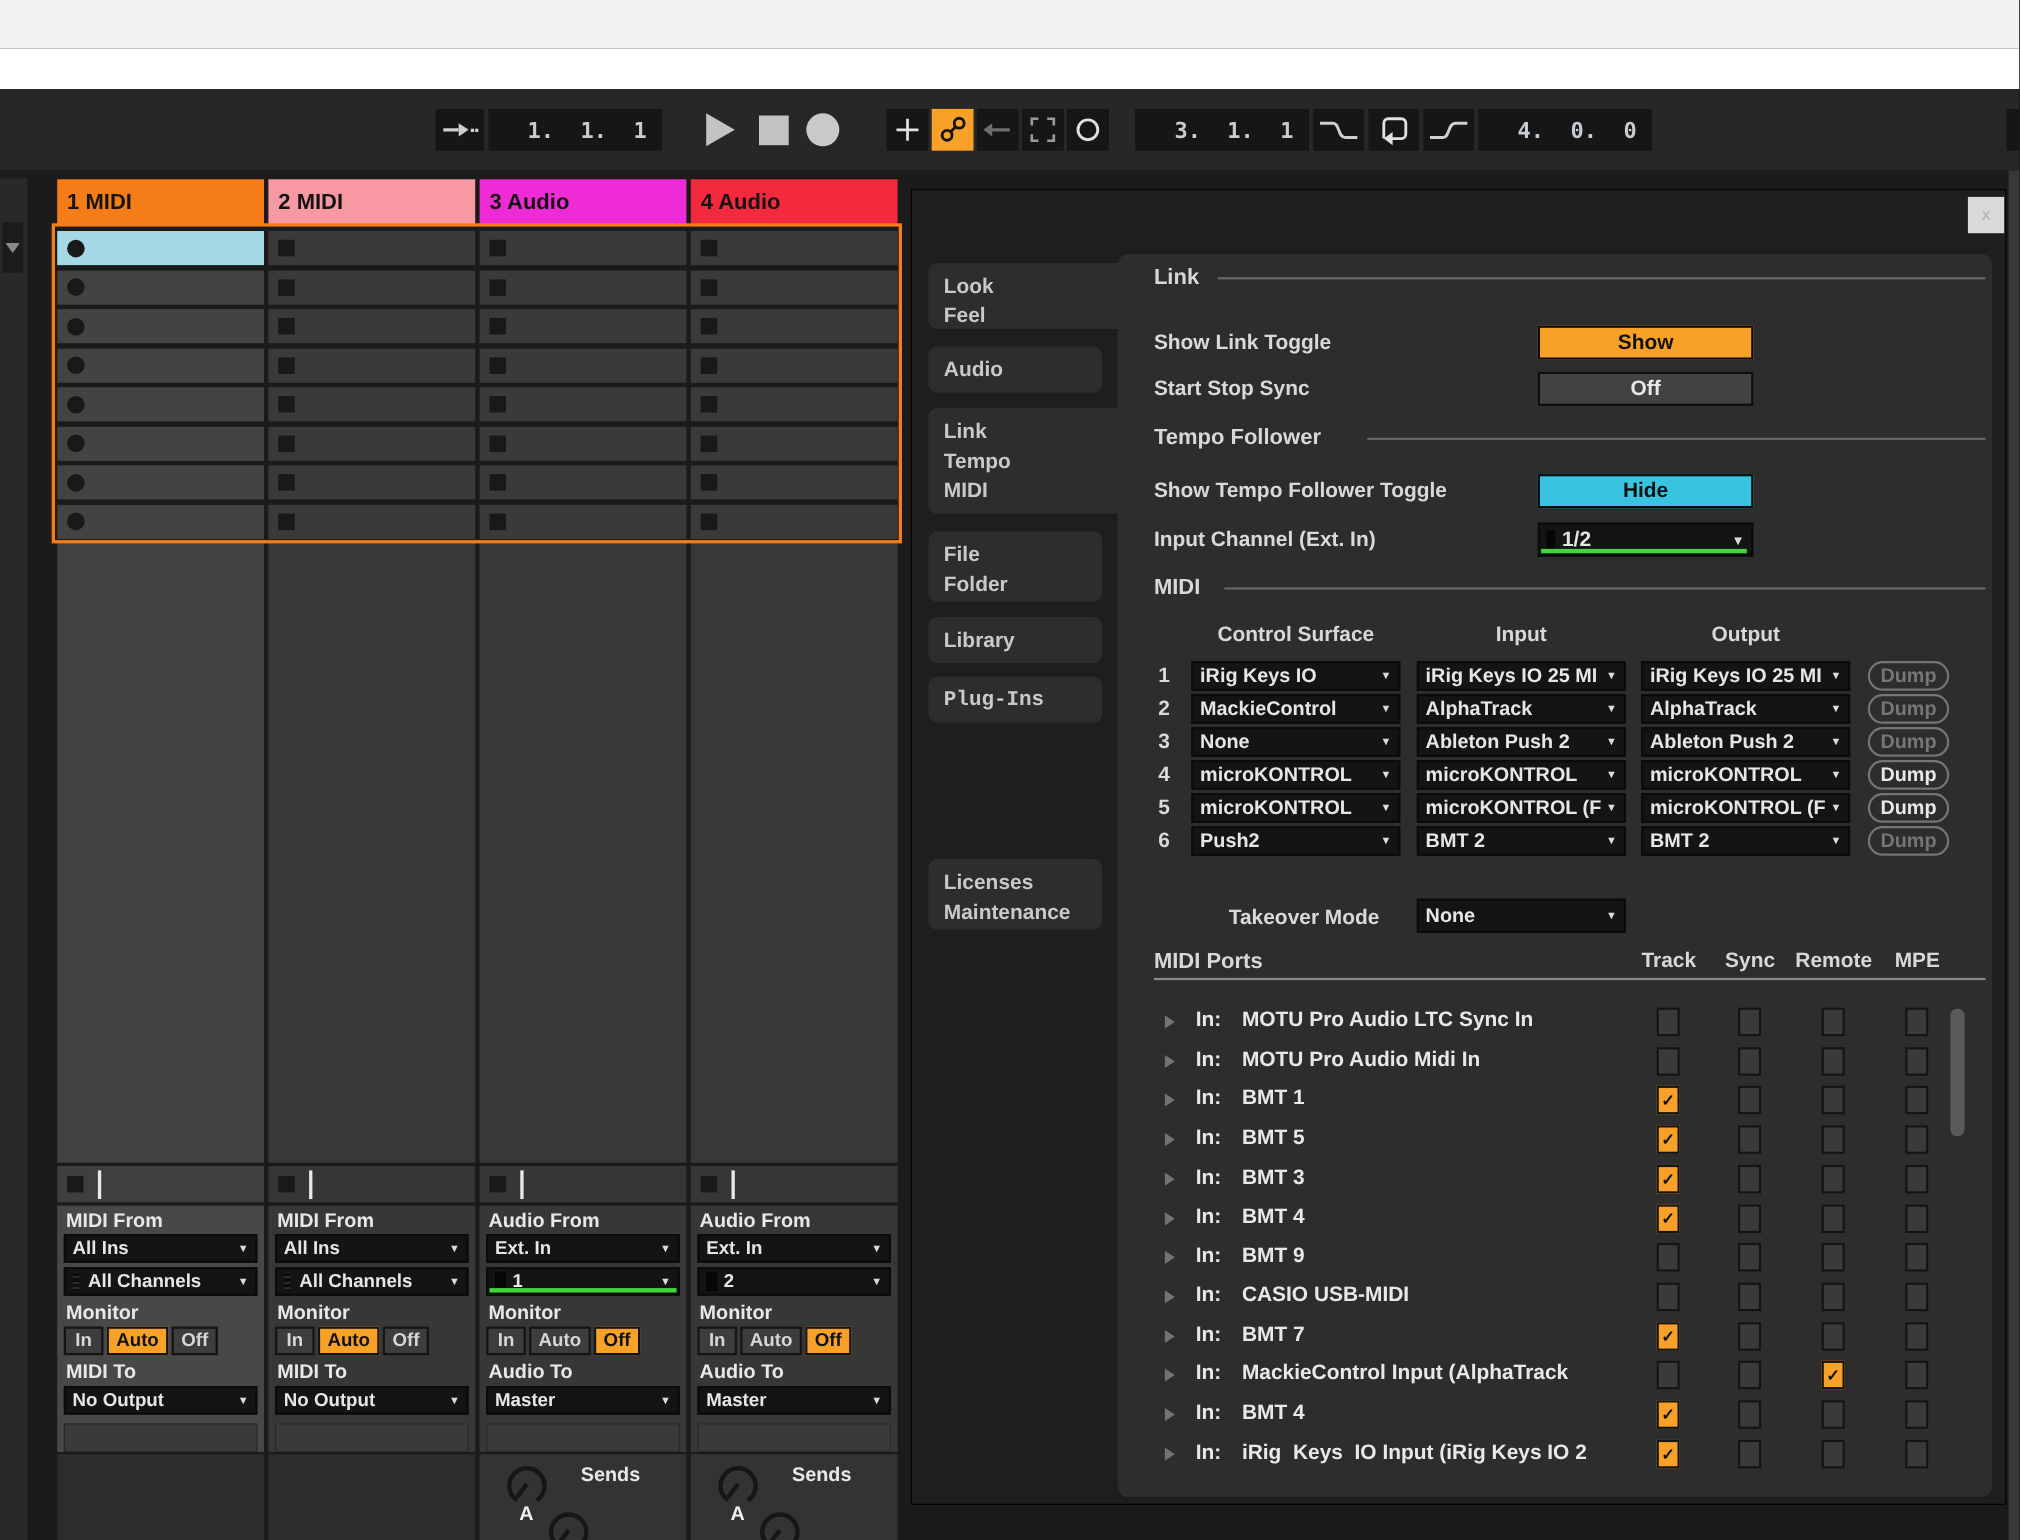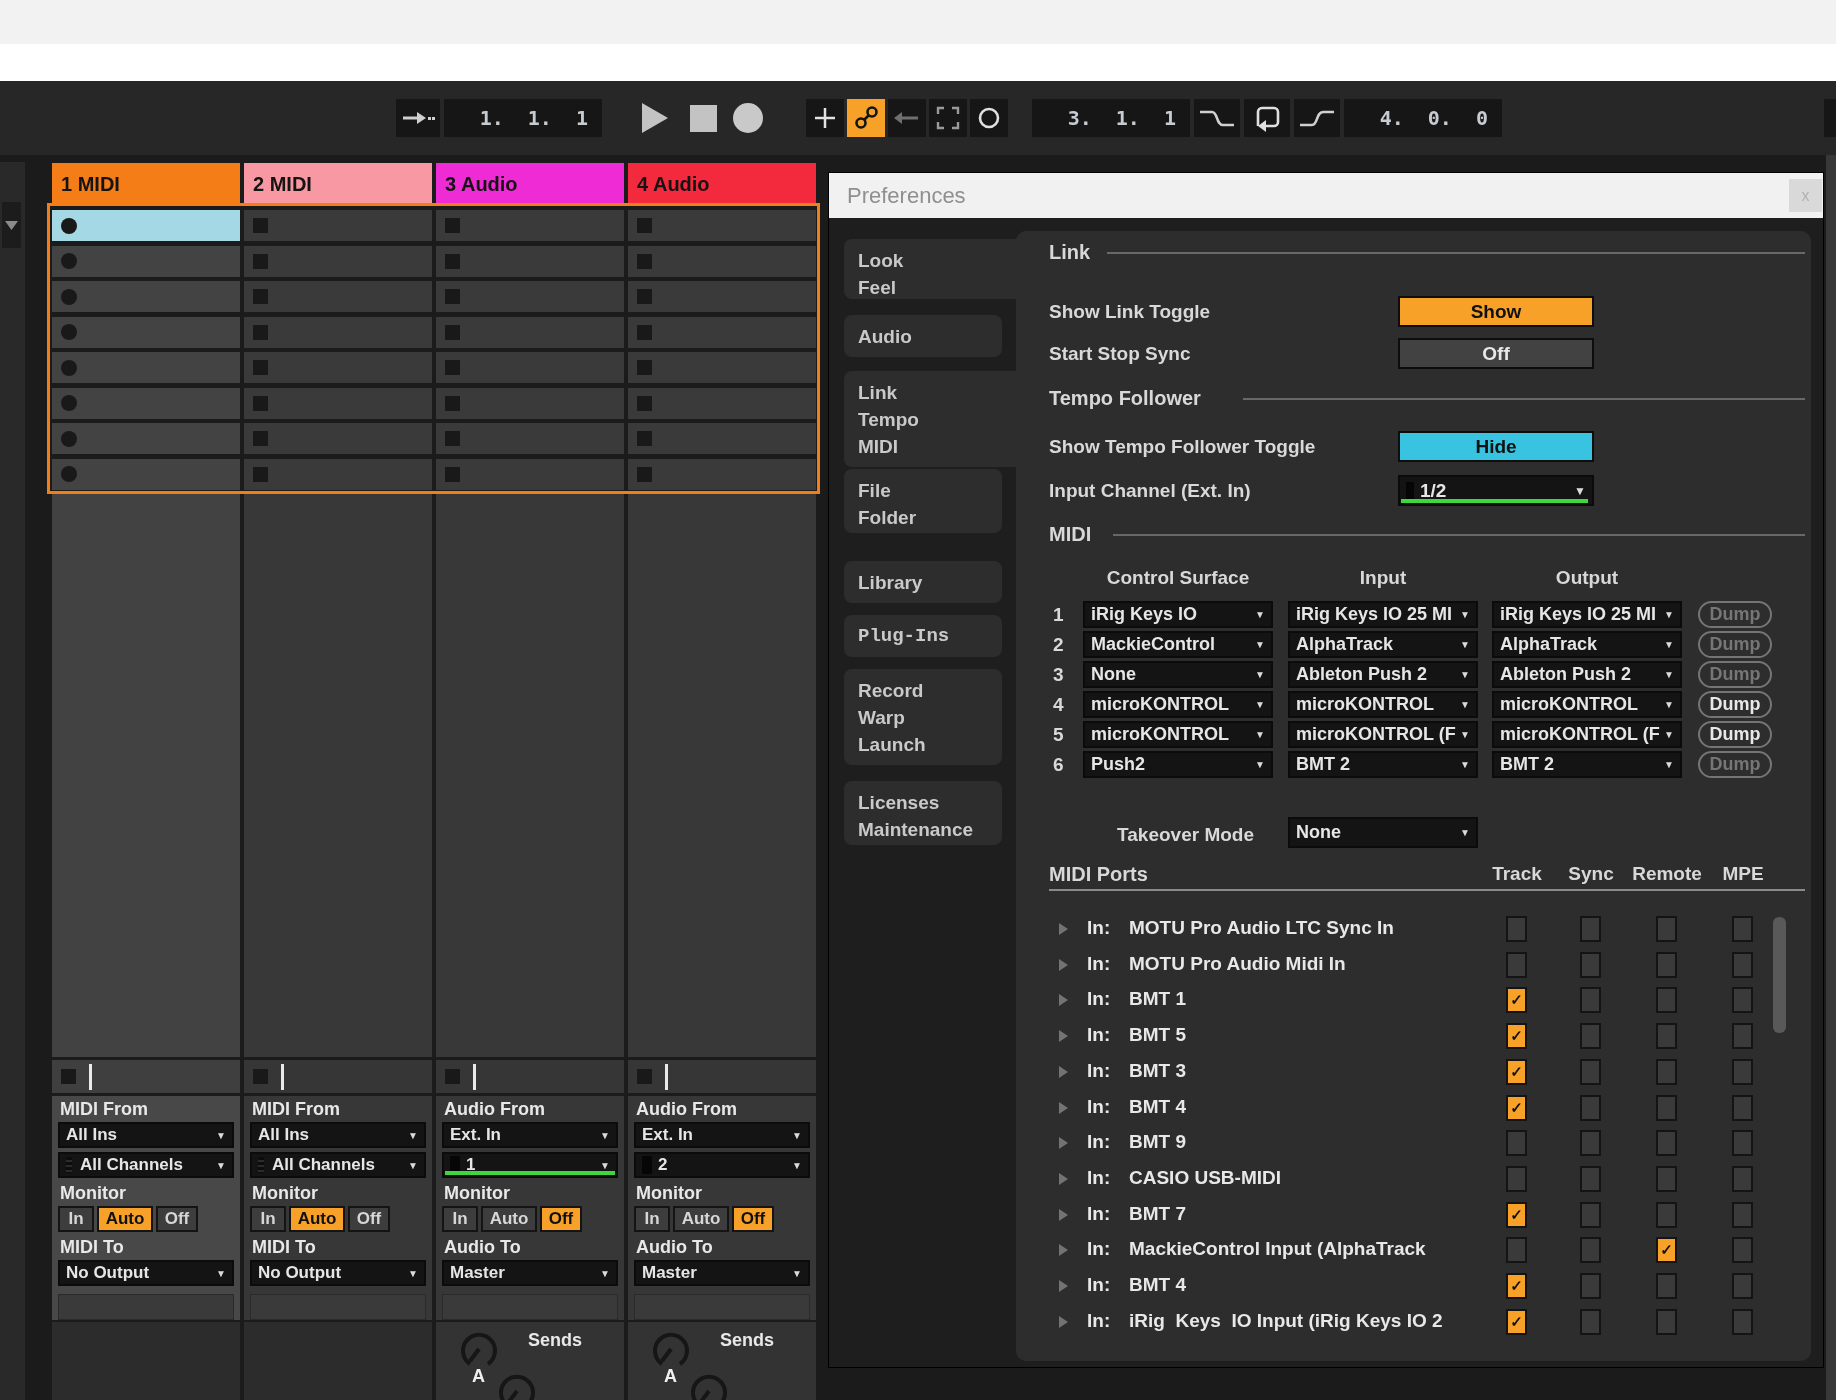--- a/index.html
+++ b/index.html
@@ -352,54 +352,46 @@
             <path d="M14,38 A16,16 0 1 1 32,38" fill="none" stroke="#161616" stroke-width="4"></path>
             <line x1="23" y1="23" x2="14" y2="35" stroke="#161616" stroke-width="4"></line>
           </svg>
         </div>
       </div>
     </div>
 
   <div class="abs ring" style="left:47px;top:203px;width:773px;height:291px;"></div>
 
   <div class="abs pref-dialog">
-    <div class="abs pref-title">
-      <span>Preferences</span>
-    </div>
     <div class="abs pref-close" style="left:960px;top:6px;width:33px;height:33px;">
       <span>x</span>
     </div>
     <div class="abs panel" style="left:187px;top:58px;width:795px;height:1130px;"></div>
     <div id="tabs-container" class="abs" style="left:0;top:0;width:996px;height:1196px;pointer-events:none;">
         <div class="tab" style="position: absolute; box-sizing: border-box; left: 15px; top: 66px; width: 181px; height: 60px; pointer-events: auto;">
           <div style="box-sizing: border-box; position: static;">Look</div>
           <div style="box-sizing: border-box; position: static;">Feel</div>
         </div>
         <div class="tab" style="position: absolute; box-sizing: border-box; left: 15px; top: 142px; width: 158px; height: 42px; pointer-events: auto;">
           <div style="box-sizing: border-box; position: static;">Audio</div>
         </div>
         <div class="tab sel" style="position: absolute; box-sizing: border-box; left: 15px; top: 198px; width: 197px; height: 96px; pointer-events: auto;">
           <div style="box-sizing: border-box; position: static;">Link</div>
           <div style="box-sizing: border-box; position: static;">Tempo</div>
           <div style="box-sizing: border-box; position: static;">MIDI</div>
         </div>
-        <div class="tab" style="position: absolute; box-sizing: border-box; left: 15px; top: 296px; width: 158px; height: 64px; pointer-events: auto;">
+        <div class="tab" style="position: absolute; box-sizing: border-box; left: 15px; top: 310px; width: 158px; height: 64px; pointer-events: auto;">
           <div style="box-sizing: border-box; position: static;">File</div>
           <div style="box-sizing: border-box; position: static;">Folder</div>
         </div>
         <div class="tab" style="position: absolute; box-sizing: border-box; left: 15px; top: 388px; width: 158px; height: 42px; pointer-events: auto;">
           <div style="box-sizing: border-box; position: static;">Library</div>
         </div>
         <div class="tab" style="position: absolute; box-sizing: border-box; left: 15px; top: 442px; width: 158px; height: 42px; pointer-events: auto;">
           <div style="box-sizing: border-box; position: static; font-family: Liberation Mono, monospace;">Plug-Ins</div>
-        </div>
-        <div class="tab" style="position: absolute; box-sizing: border-box; left: 15px; top: 496px; width: 158px; height: 96px; pointer-events: auto;">
-          <div style="box-sizing: border-box; position: static;">Record</div>
-          <div style="box-sizing: border-box; position: static;">Warp</div>
-          <div style="box-sizing: border-box; position: static;">Launch</div>
         </div>
         <div class="tab" style="position: absolute; box-sizing: border-box; left: 15px; top: 608px; width: 158px; height: 64px; pointer-events: auto;">
           <div style="box-sizing: border-box; position: static;">Licenses</div>
           <div style="box-sizing: border-box; position: static;">Maintenance</div>
         </div>
       </div>
     <div id="pref-content" class="abs" style="left:0;top:0;width:996px;height:1196px;">
         <div class="sec-h" style="position: absolute; box-sizing: border-box; left: 220px; top: 68px;">Link</div>
         <div class="sec-line" style="position: absolute; box-sizing: border-box; left: 278px; top: 79px; width: 698px;"></div>
         <div class="p-lbl" style="position: absolute; box-sizing: border-box; left: 220px; top: 128px;">Show Link Toggle</div>

